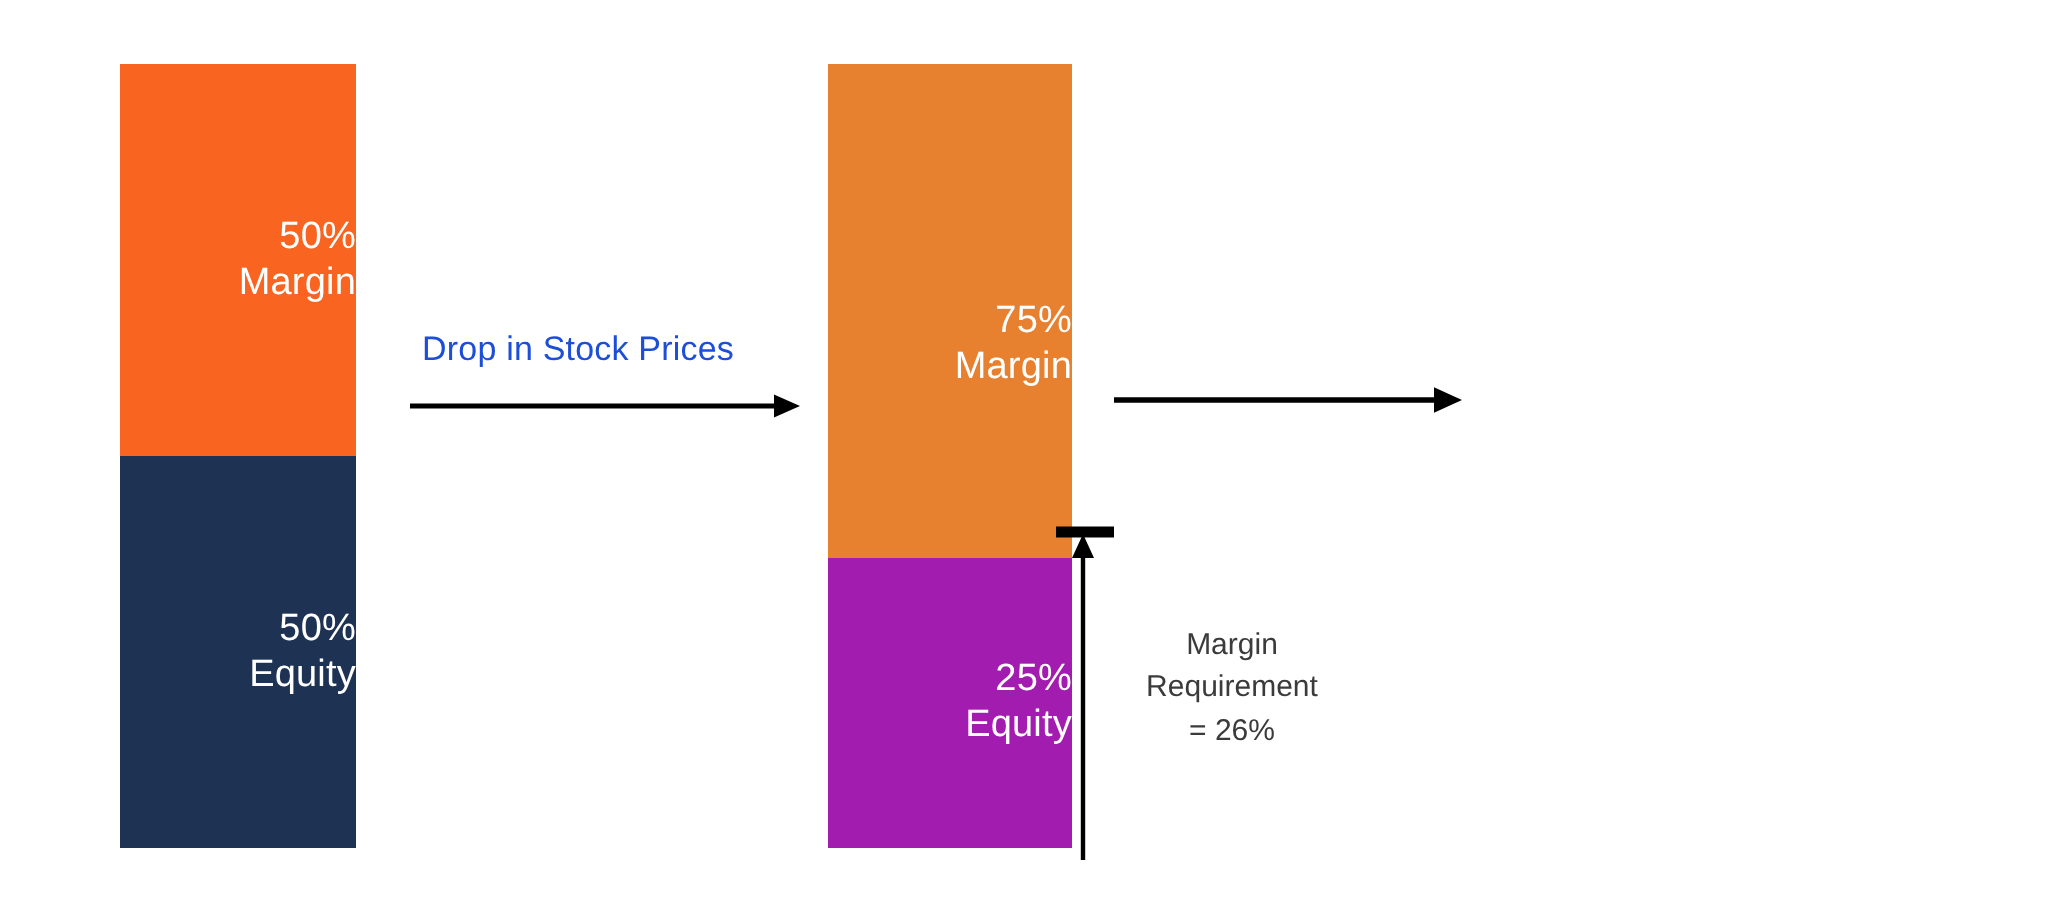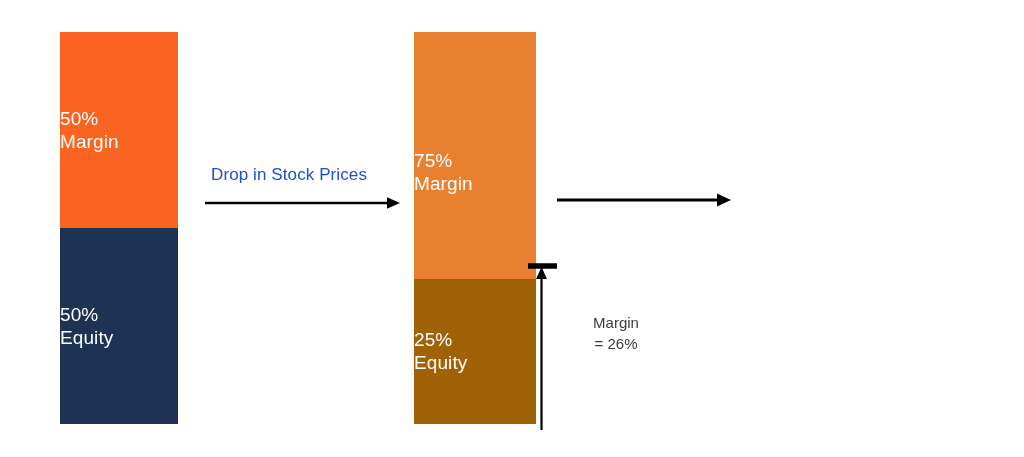--- a/index.html
+++ b/index.html
@@ -22,21 +22,21 @@
 
   
   .bar {
     position: absolute;
     display: flex;
     flex-direction: column;
   }
   .bar-seg {
     display: flex;
     flex-direction: column;
-    align-items: flex-start;
+    align-items: flex-end;
     justify-content: center;
     color: #ffffff;
     text-align: center;
     line-height: 1.22;
     font-size: 19px;
     letter-spacing: 0.1px;
   }
   .bar-seg .pct { display: block; }
   .bar-seg .nm  { display: block; }
 
@@ -64,21 +64,21 @@
   }
   #bar-after .seg-margin {
     height: 266px;
     background: #e8812f;
     justify-content: center;
     padding-top: 34px;
     box-sizing: border-box;
   }
   #bar-after .seg-equity {
     height: 158px;
-    background: #a16207;
+    background: #a21caf;
   }
 
   
   .flow-arrow {
     position: absolute;
     height: 22px;
   }
   .flow-arrow svg { display: block; }
 
   #arrow-drop  { left: 203px; top: 192px; width: 200px; }
@@ -157,20 +157,21 @@
       <line x1="2" y1="6" x2="31" y2="6" stroke="#000000" stroke-width="5.5"></line>
 
       <line x1="15.5" y1="12" x2="15.5" y2="170" stroke="#000000" stroke-width="2.2"></line>
 
       <polygon points="15.5,7 21,19 10,19" fill="#000000"></polygon>
     </svg>
   </div>
 
   <div id="margin-req-note">
     <span>Margin</span>
+    <span>Requirement</span>
     <span>= 26%</span>
   </div>
 
   <div class="flow-arrow" id="arrow-house">
     <svg width="178" height="22" viewBox="0 0 178 22" aria-hidden="true">
       <line x1="2" y1="11" x2="164" y2="11" stroke="#000000" stroke-width="2.8"></line>
       <polygon points="162,4.6 176,11 162,17.4" fill="#000000"></polygon>
     </svg>
   </div>
 

